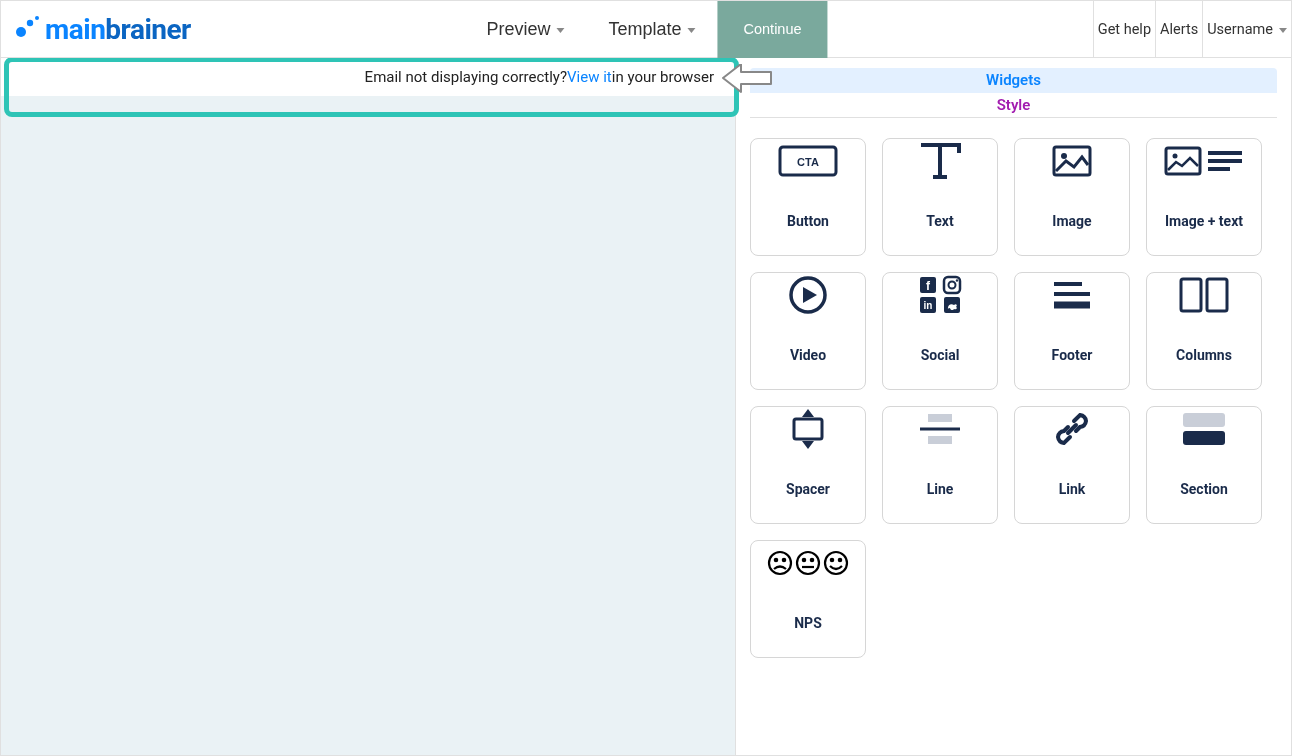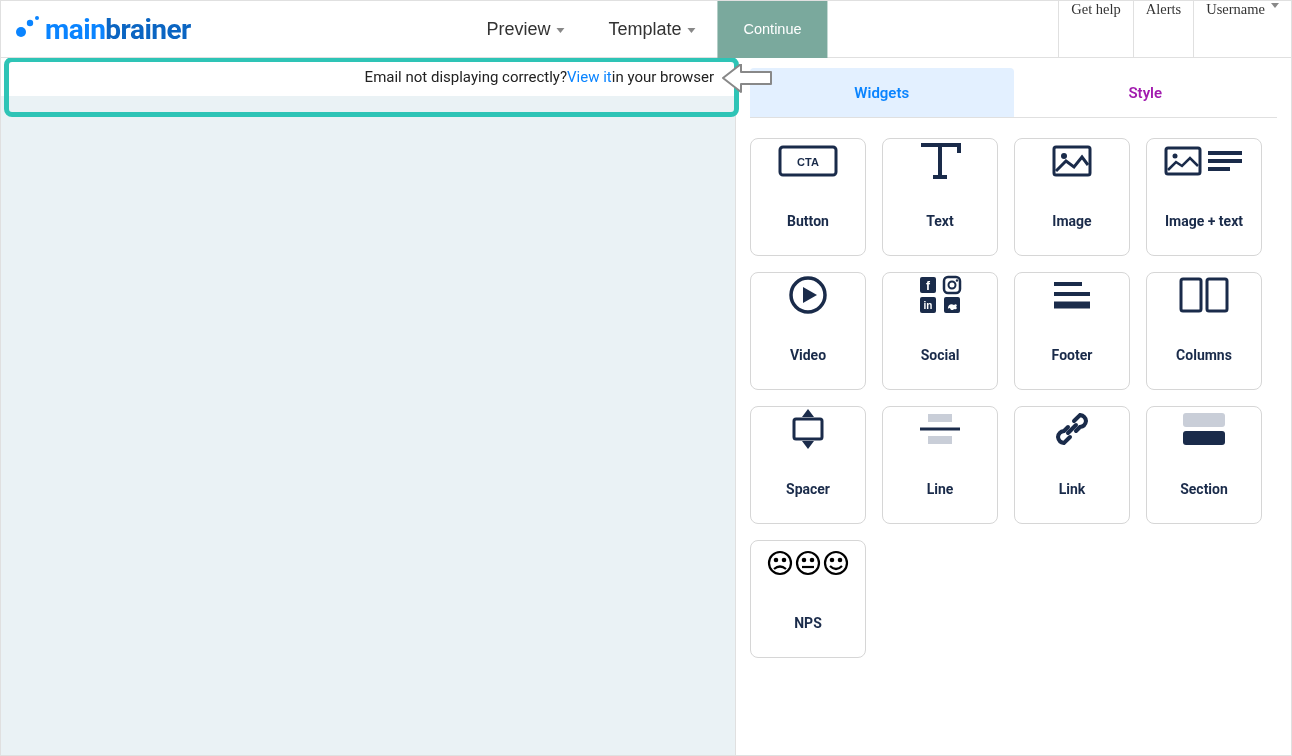--- a/index.html
+++ b/index.html
@@ -75,29 +75,28 @@
     display:flex;
     align-items:center;
   }
   .header-right {
     margin-left: auto;
     display: flex;
     align-items: center;
     height: 100%;
   }
   .header-right .link {
-    padding: 0 12px;
+    padding: 0 4px;
     height: 100%;
     display: flex;
-    align-items: flex-start;
+    align-items: center;
     font-size: 14.5px;
     color: #333;
     cursor: pointer;
     border-left: 1px solid #e0e0e0;
-    font-family: Liberation Serif, serif;
   }
   .header-right .link.with-caret { gap: 6px; }
 
   
   .main {
     display: flex;
     height: calc(756px - 57px);
   }
   .canvas {
     flex: 1;
@@ -143,20 +142,21 @@
     background: #fff;
     border-left: 1px solid #e0e0e0;
     display: flex;
     flex-direction: column;
   }
   .tabs {
     display: flex;
     height: 50px;
     border-bottom: 1px solid #e0e0e0;
     margin: 10px 14px 0 14px;
+    flex-direction: column;
   }
   .tab {
     flex: 1;
     display: flex;
     align-items: center;
     justify-content: center;
     font-size: 15px;
     font-weight: 600;
     cursor: pointer;
     color: #a21caf;

